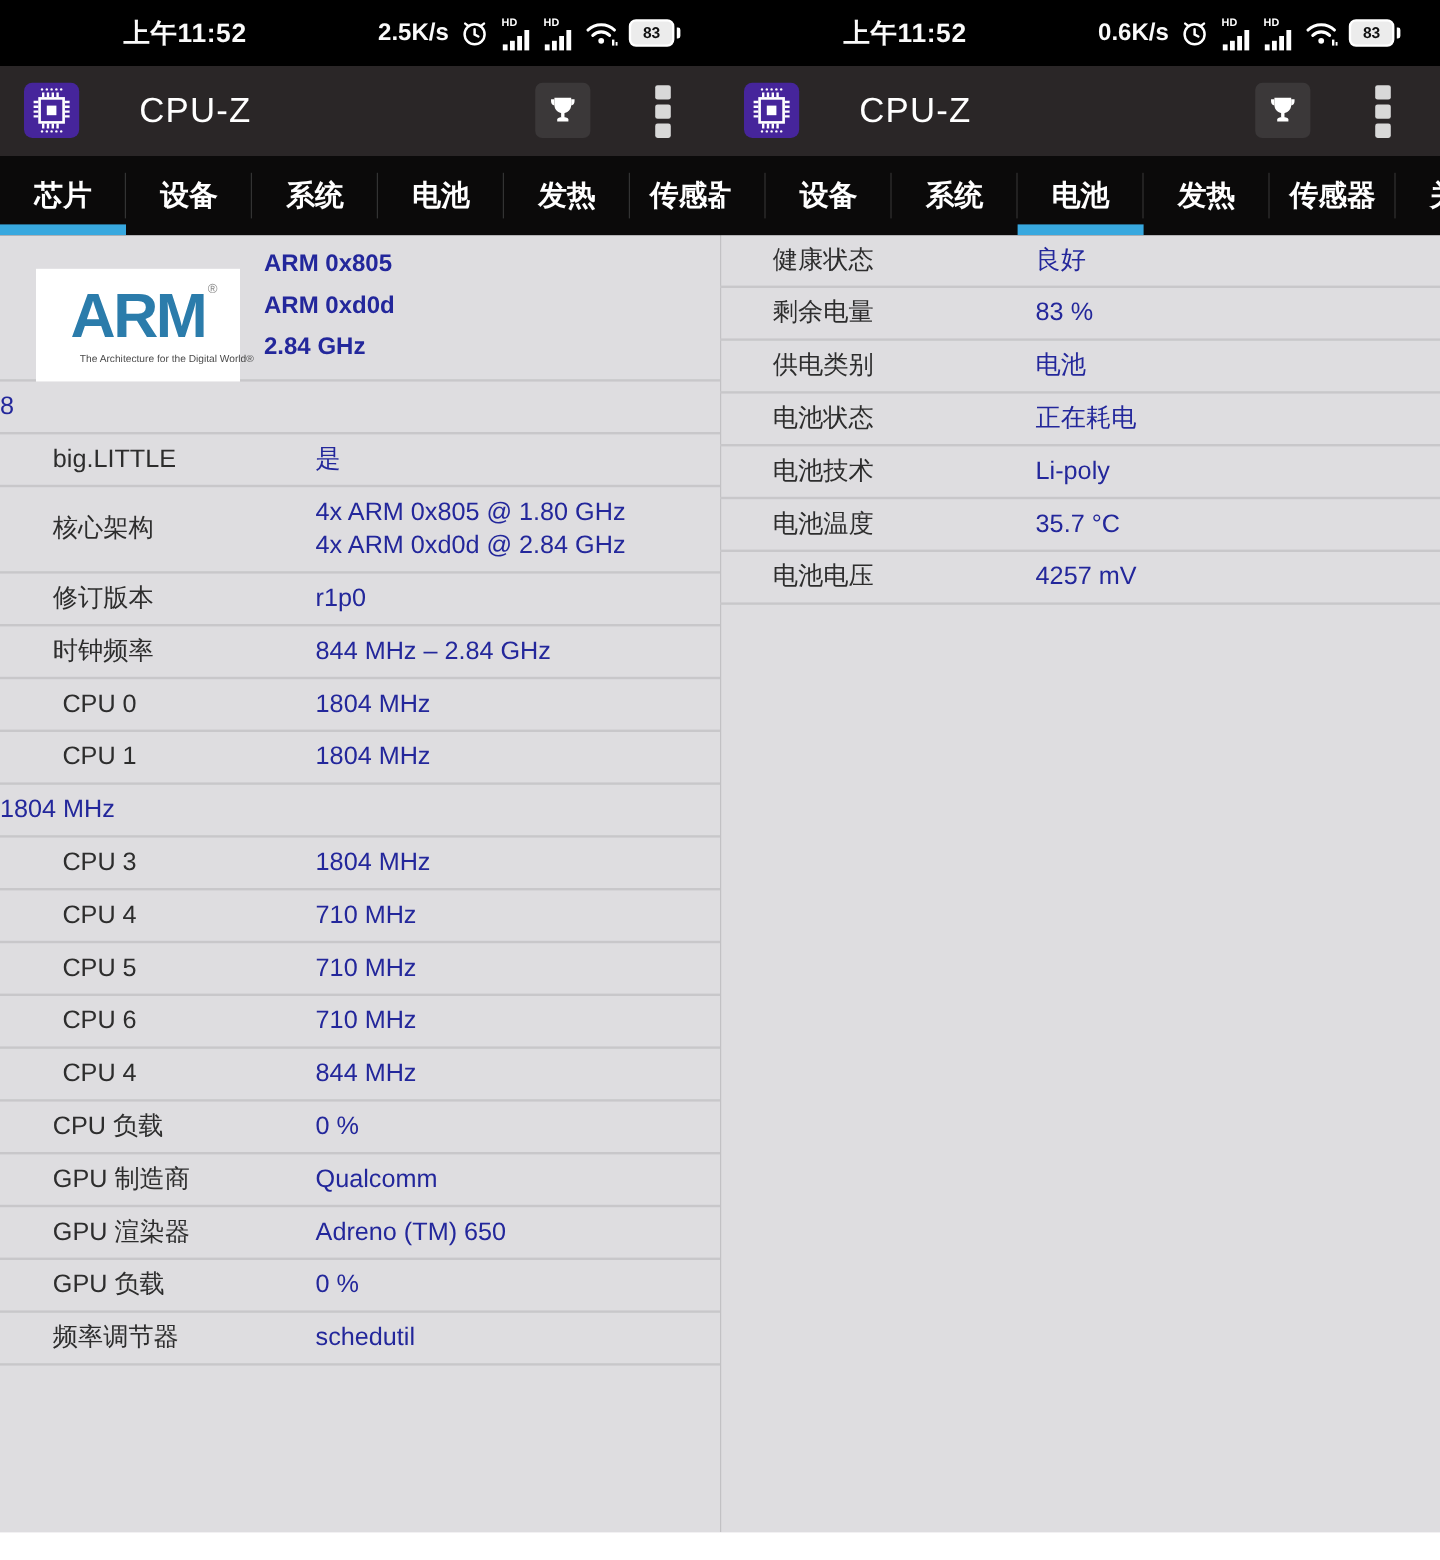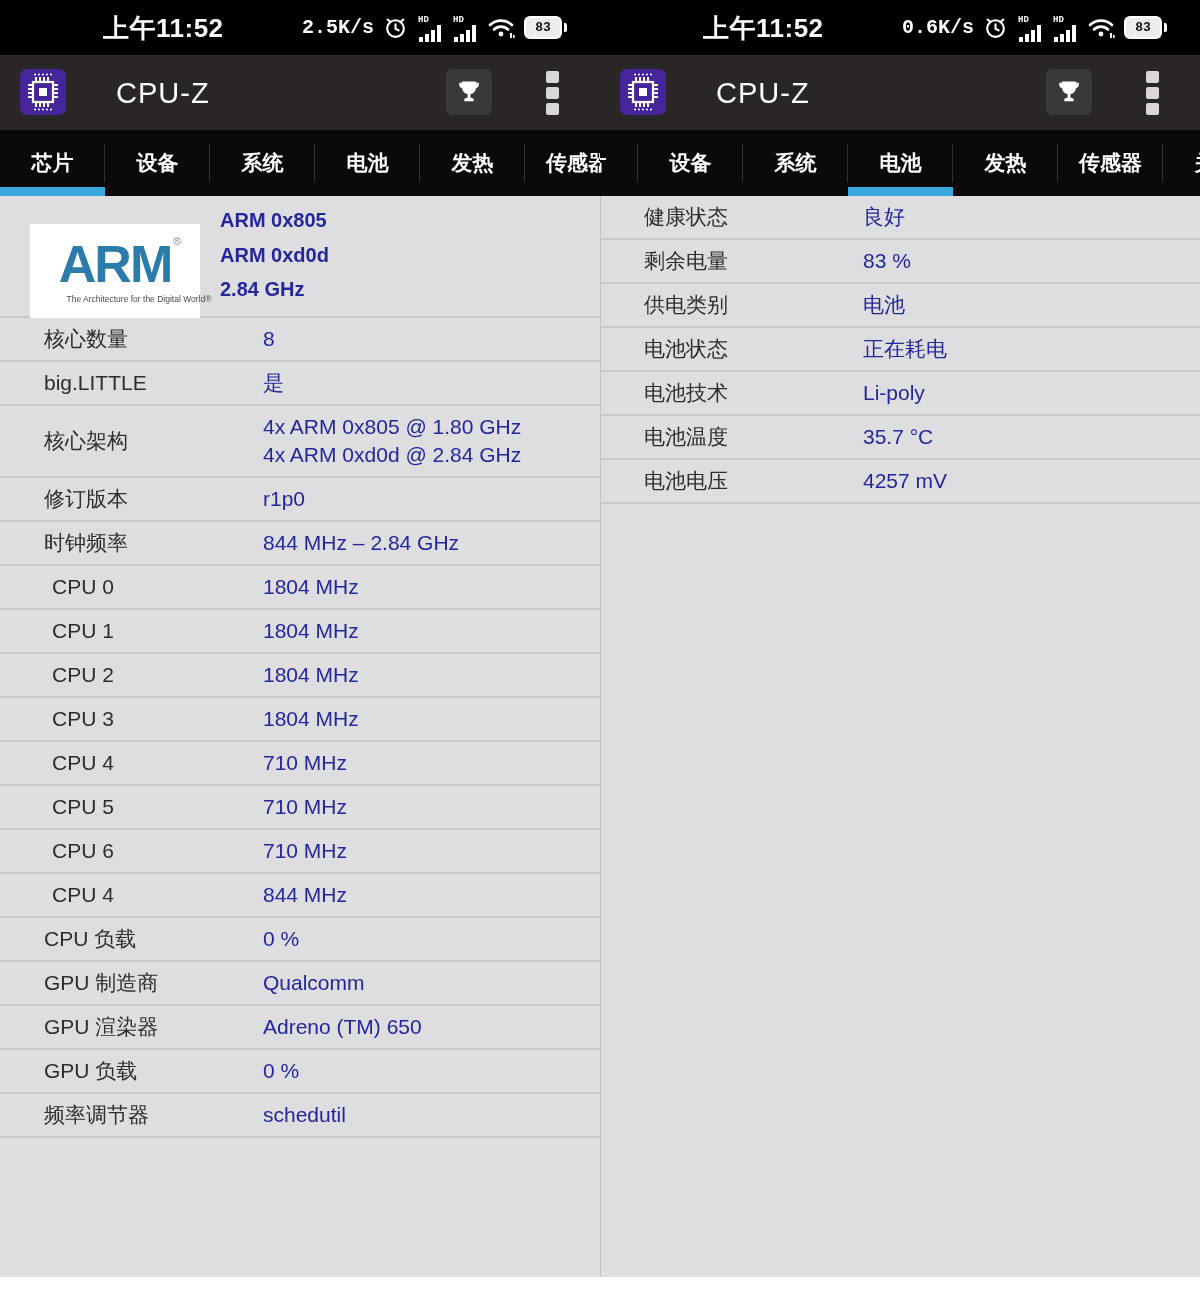--- a/index.html
+++ b/index.html
@@ -5,22 +5,22 @@
   * { margin:0; padding:0; box-sizing:border-box; }
   body { background:#ffffff; font-family:"Liberation Sans","DejaVu Sans",sans-serif; }
   .screen { position:relative; width:1200px; height:1300px; background:#ffffff; overflow:hidden; }
 
   .panel { position:absolute; top:0; width:600px; height:1277px; background:#dedde0; overflow:hidden; }
   .panel-left { left:0; }
   .panel-right { left:600px; box-shadow: inset 1px 0 0 #c2c1c4; }
 
   
   .status-bar { position:relative; height:55px; background:#000; color:#fafafa; }
-  .sb-time { position:absolute; left:103px; top:50%; transform:translateY(-50%); font-size:26px; font-weight:bold; letter-spacing:0.5px; }
-  .sb-right { position:absolute; right:33px; top:50%; transform:translateY(-50%); display:flex; align-items:center; gap:9px;font-family:Liberation Mono, monospace; }
+  .sb-time { position:absolute; left:103px; top:50%; transform:translateY(-50%); font-size:22px; font-weight:bold; letter-spacing:0.5px; }
+  .sb-right { position:absolute; right:33px; top:50%; transform:translateY(-50%); display:flex; align-items:center; gap:9px; }
   .sb-speed { font-size:20px; font-weight:bold; }
   .sb-icon svg { display:block; }
   .battery { display:flex; align-items:center; }
   .battery-body { width:38px; height:23px; border:2.5px solid #fff; border-radius:6px; background:#ececec;
                   color:#111; font-size:13px; font-weight:bold; display:flex; align-items:center; justify-content:center; }
   .battery-nub { width:3px; height:9px; background:#fff; border-radius:0 2px 2px 0; margin-left:2px; }
 
   
   .app-bar { position:relative; height:75px; background:#2a2627; }
   .app-logo { position:absolute; left:20px; top:14px; width:46px; height:46px; border-radius:7px; background:#46259b; }
@@ -29,21 +29,21 @@
                 display:flex; align-items:center; justify-content:center; }
   .menu-btn { position:absolute; right:40px; top:16px; width:14px; height:44px; display:flex; flex-direction:column; justify-content:space-between; }
   .menu-dot { width:13px; height:12px; background:#d8d8d8; border-radius:2px; }
 
   
   .tab-bar { height:66px; background:#0b0a0a; overflow:hidden; }
   .tabs-strip { display:flex; height:66px; }
   .tabs-strip.offset { margin-left:-67px; }
   .tab { position:relative; flex:0 0 105px; display:flex; align-items:center; justify-content:center; }
   .tab::after { content:""; position:absolute; right:0; top:14px; height:38px; width:1px; background:#333; }
-  .tab-label { color:#fff; font-size:21px; font-weight:bold; }
+  .tab-label { color:#fff; font-size:24px; font-weight:bold; }
   .tab-underline { display:none; }
   .tab.selected .tab-underline { display:block; position:absolute; left:0; right:0; bottom:0; height:9px; background:#38a8df; }
 
   
   .content { position:relative; }
 
   .chip-header { position:relative; height:122px; border-bottom:2px solid #c8c7ca; }
   .arm-box { position:absolute; left:30px; top:28px; width:170px; height:94px; background:#fff;
              display:flex; flex-direction:column; align-items:center; justify-content:center; }
   .arm-word { position:relative; color:#2b7cab; font-size:52px; font-weight:800; letter-spacing:-2px; line-height:1; }
@@ -189,21 +189,20 @@
         </div>
         <div class="chip-lines">
           <div>ARM 0x805</div>
           <div>ARM 0xd0d</div>
           <div>2.84 GHz</div>
         </div>
       </div>
       <div class="rows">
 
           <div class="row">
-            <span class="row-label">核心数量</span>
             <span class="row-value">8</span>
           </div>
 
           <div class="row">
             <span class="row-label">big.LITTLE</span>
             <span class="row-value">是</span>
           </div>
 
           <div class="row">
             <span class="row-label">核心架构</span>
@@ -225,21 +224,20 @@
             <span class="row-label">CPU 0</span>
             <span class="row-value">1804 MHz</span>
           </div>
 
           <div class="row indent">
             <span class="row-label">CPU 1</span>
             <span class="row-value">1804 MHz</span>
           </div>
 
           <div class="row indent">
-            <span class="row-label">CPU 2</span>
             <span class="row-value">1804 MHz</span>
           </div>
 
           <div class="row indent">
             <span class="row-label">CPU 3</span>
             <span class="row-value">1804 MHz</span>
           </div>
 
           <div class="row indent">
             <span class="row-label">CPU 4</span>

